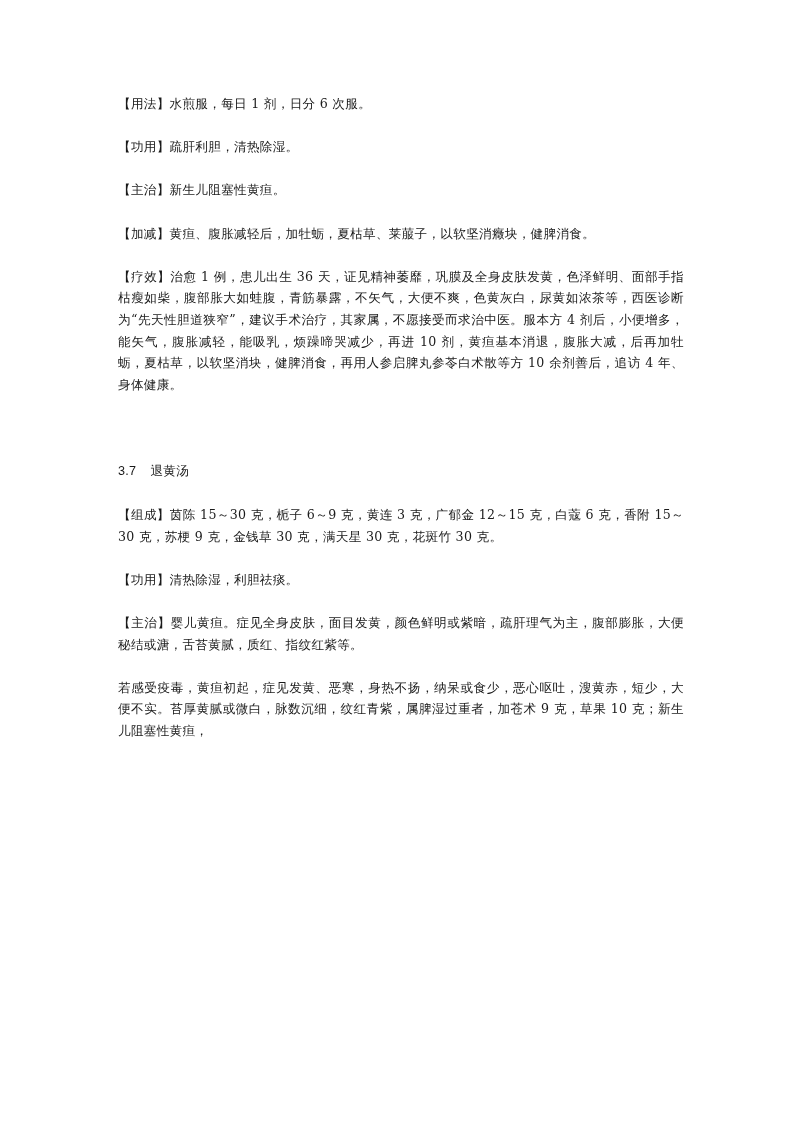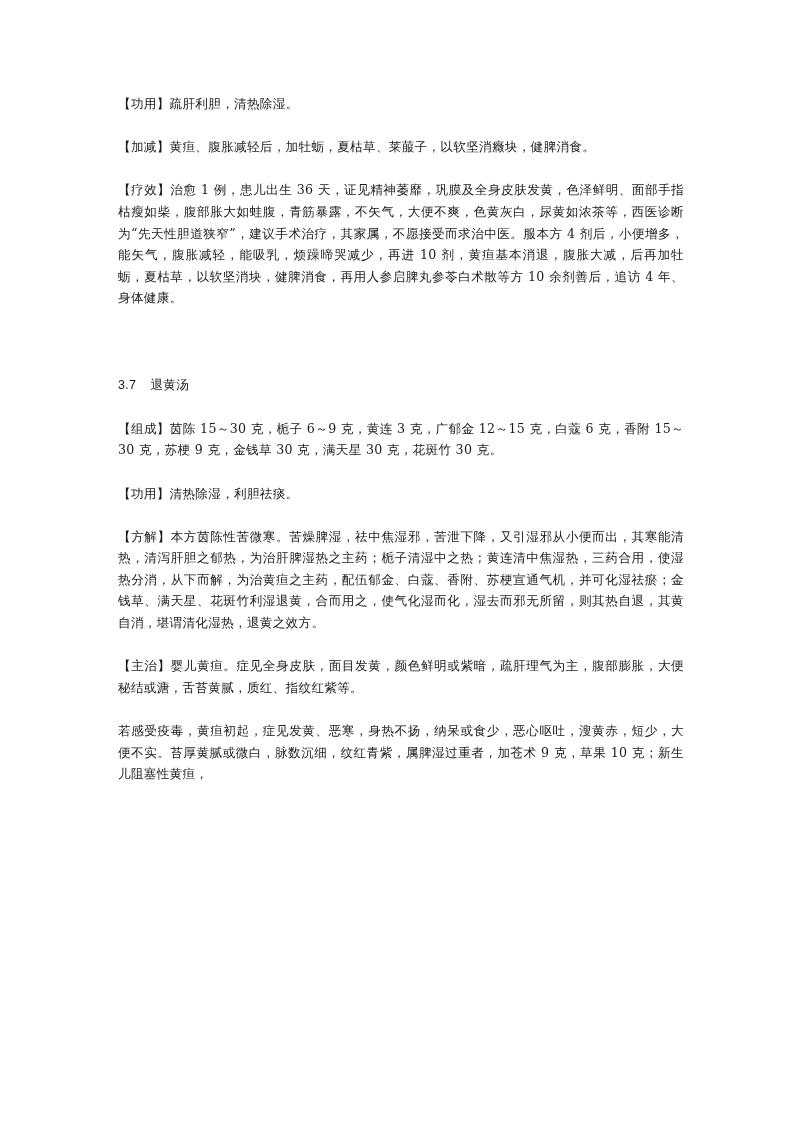--- a/index.html
+++ b/index.html
@@ -20,29 +20,30 @@
   .spacer { height: 43px; }
   .heading { margin: 0 0 21.6px 0; }
   .heading .num { font-family: Liberation Sans, sans-serif; margin-right: 14px; }
 </style>
 </head>
 <body>
 
 <div class="page">
 
   <div>
+    <p class="para"><span class="tag">【用法】</span><span>水煎服，每日 1 剂，日分 6 次服。</span></p>
     <p class="para"><span class="tag">【功用】</span><span>疏肝利胆，清热除湿。</span></p>
+    <p class="para"><span class="tag">【主治】</span><span>新生儿阻塞性黄疸。</span></p>
     <p class="para"><span class="tag">【加减】</span><span>黄疸、腹胀减轻后，加牡蛎，夏枯草、莱菔子，以软坚消癥块，健脾消食。</span></p>
     <p class="para"><span class="tag">【疗效】</span><span>治愈 1 例，患儿出生 36 天，证见精神萎靡，巩膜及全身皮肤发黄，色泽鲜明、面部手指枯瘦如柴，腹部胀大如蛙腹，青筋暴露，不矢气，大便不爽，色黄灰白，尿黄如浓茶等，西医诊断为“先天性胆道狭窄”，建议手术治疗，其家属，不愿接受而求治中医。服本方 4 剂后，小便增多，能矢气，腹胀减轻，能吸乳，烦躁啼哭减少，再进 10 剂，黄疸基本消退，腹胀大减，后再加牡蛎，夏枯草，以软坚消块，健脾消食，再用人参启脾丸参苓白术散等方 10 余剂善后，追访 4 年、身体健康。</span></p>
   </div>
 
   <div class="spacer"></div>
 
   <div>
     <p class="heading"><span class="num">3.7</span><span>退黄汤</span></p>
     <p class="para"><span class="tag">【组成】</span><span>茵陈 15～30 克，栀子 6～9 克，黄连 3 克，广郁金 12～15 克，白蔻 6 克，香附 15～30 克，苏梗 9 克，金钱草 30 克，满天星 30 克，花斑竹 30 克。</span></p>
     <p class="para"><span class="tag">【功用】</span><span>清热除湿，利胆祛痰。</span></p>
-    <p class="para"><span class="tag">【方解】</span><span>本方茵陈性苦微寒。苦燥脾湿，祛中焦湿邪，苦泄下降，又引湿邪从小便而出，其寒能清热，清泻肝胆之郁热，为治肝脾湿热之主药；栀子清湿中之热；黄连清中焦湿热，三药合用，使湿热分消，从下而解，为治黄疸之主药，配伍郁金、白蔻、香附、苏梗宣通气机，并可化湿祛瘀；金钱草、满天星、花斑竹利湿退黄，合而用之，使气化湿而化，湿去而邪无所留，则其热自退，其黄自消，堪谓清化湿热，退黄之效方。</span></p>
     <p class="para"><span class="tag">【主治】</span><span>婴儿黄疸。症见全身皮肤，面目发黄，颜色鲜明或紫暗，疏肝理气为主，腹部膨胀，大便秘结或溏，舌苔黄腻，质红、指纹红紫等。</span></p>
     <p class="para"><span class="tag"></span><span>若感受疫毒，黄疸初起，症见发黄、恶寒，身热不扬，纳呆或食少，恶心呕吐，溲黄赤，短少，大便不实。苔厚黄腻或微白，脉数沉细，纹红青紫，属脾湿过重者，加苍术 9 克，草果 10 克；新生儿阻塞性黄疸，</span></p>
   </div>
 
 </div>
 
 </body></html>

